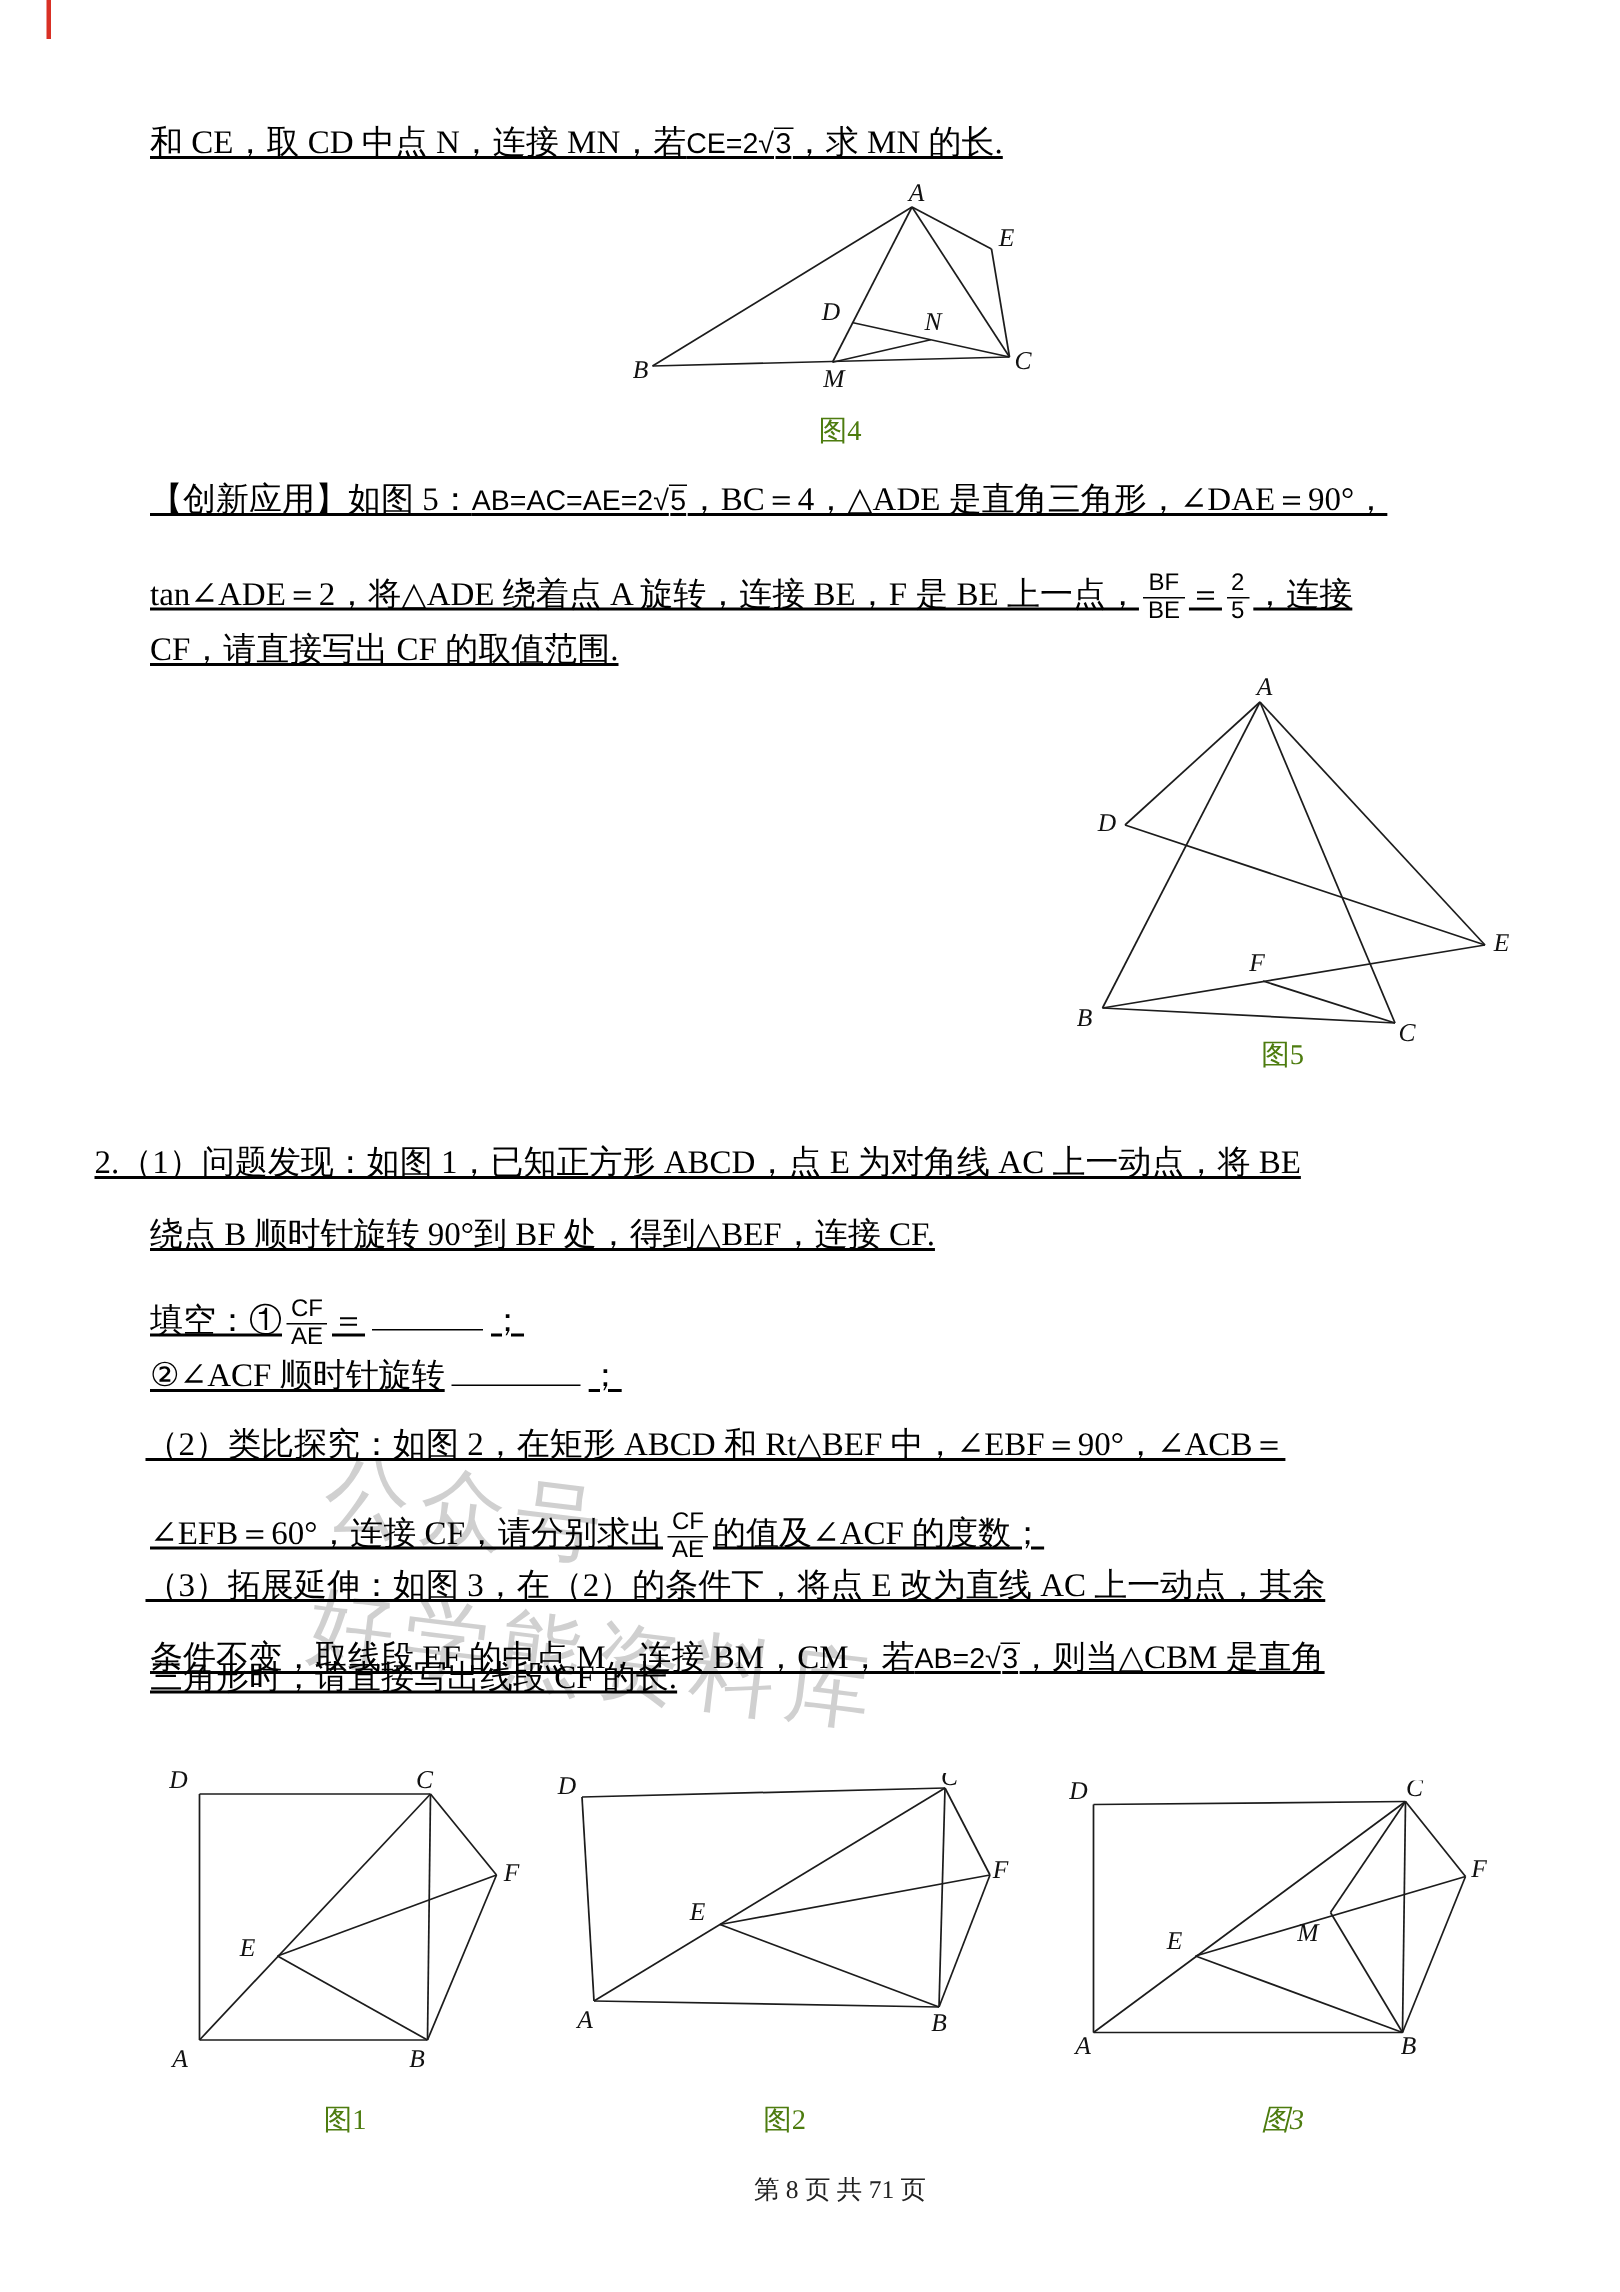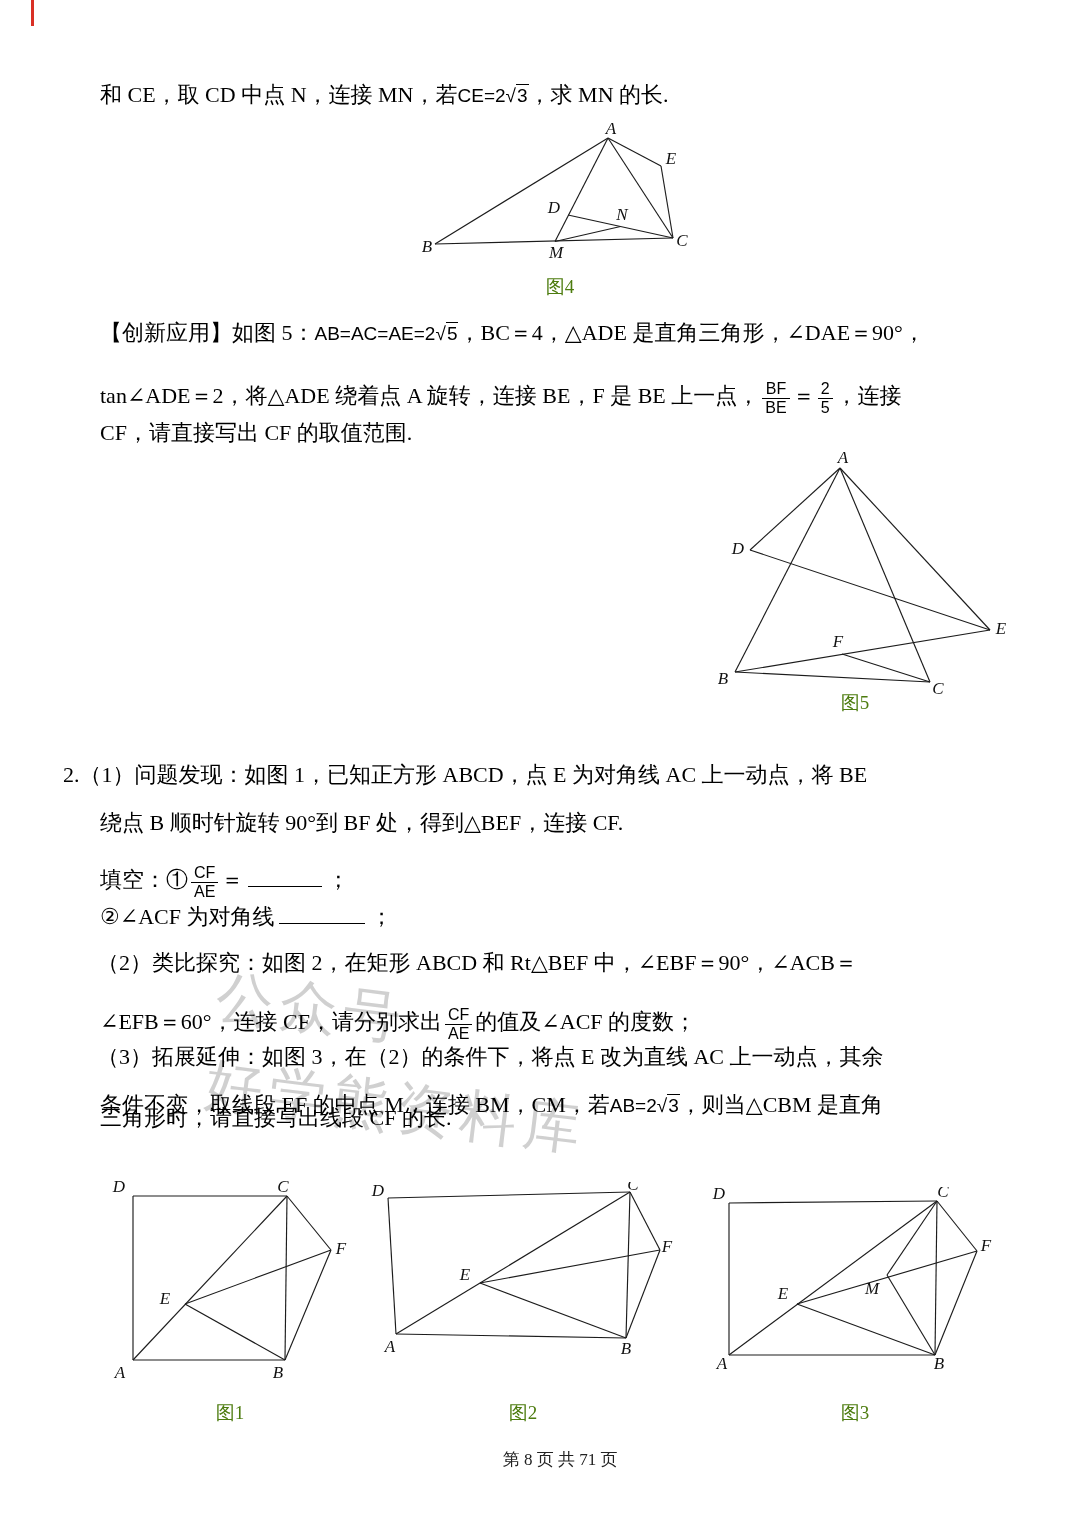--- a/index.html
+++ b/index.html
@@ -2,21 +2,21 @@
 <html><head>
 <meta charset="utf-8">
 <style>
   * { margin:0; padding:0; box-sizing:border-box; }
   html,body { background:#888; }
   #page {
     position:relative; width:1080px; height:1528px; margin:0 auto;
     background:#ffffff; overflow:hidden;
     font-family:"Liberation Serif","DejaVu Serif",serif; color:#000;
   }
-  .tline { position:absolute; font-size:22px; line-height:30px; white-space:nowrap; }
+  .tline { position:absolute; font-size:22px; line-height:30px; white-space:nowrap;text-decoration:underline; }
   .eq { font-family:"Liberation Sans","DejaVu Sans",sans-serif; font-size:19px; }
   .rad { border-top:1.2px solid #000; padding:0 1px; }
   .frac {
     display:inline-block; vertical-align:middle; text-align:center;
     font-family:"Liberation Sans","DejaVu Sans",sans-serif;
     font-size:16px; line-height:1.12; margin:14px 3px;
   }
   .frac .num { display:block; padding:0 3px; }
   .frac .den { display:block; border-top:1.2px solid #000; padding:0 3px; }
   .blank { display:inline-block; width:74px; height:22px; border-bottom:1.2px solid #000; margin:0 5px; vertical-align:baseline; }
@@ -108,21 +108,21 @@
     <div class="tline" style="left:63px; top:760px;">
       <span>2.（1）问题发现：如图 1，已知正方形 ABCD，点 E 为对角线 AC 上一动点，将 BE</span>
     </div>
     <div class="tline" style="left:100px; top:808px;">
       <span>绕点 B 顺时针旋转 90°到 BF 处，得到△BEF，连接 CF.</span>
     </div>
     <div class="tline" style="left:100px; top:850px;">
       <span>填空：①</span><span class="frac"><span class="num">CF</span><span class="den">AE</span></span><span>＝</span><span class="blank"></span><span>；</span>
     </div>
     <div class="tline" style="left:100px; top:902px;">
-      <span>②∠ACF 为对角线</span><span class="blank wide"></span><span>；</span>
+      <span>②∠ACF 顺时针旋转</span><span class="blank wide"></span><span>；</span>
     </div>
     <div class="tline" style="left:97px; top:948px;">
       <span>（2）类比探究：如图 2，在矩形 ABCD 和 Rt△BEF 中，∠EBF＝90°，∠ACB＝</span>
     </div>
     <div class="tline" style="left:100px; top:992px;">
       <span>∠EFB＝60°，连接 CF，请分别求出</span><span class="frac"><span class="num">CF</span><span class="den">AE</span></span><span>的值及∠ACF 的度数；</span>
     </div>
     <div class="tline" style="left:97px; top:1042px;">
       <span>（3）拓展延伸：如图 3，在（2）的条件下，将点 E 改为直线 AC 上一动点，其余</span>
     </div>
@@ -190,18 +190,18 @@
         <line x1="232" y1="14" x2="182" y2="88"></line>
       </g>
       <text x="14" y="12" text-anchor="middle">D</text>
       <text x="238" y="10" text-anchor="middle">C</text>
       <text x="17" y="182" text-anchor="middle">A</text>
       <text x="234" y="182" text-anchor="middle">B</text>
       <text x="281" y="64" text-anchor="middle">F</text>
       <text x="78" y="112" text-anchor="middle">E</text>
       <text x="167" y="107" text-anchor="middle">M</text>
     </svg>
-    <div class="figcap" style="left:705px; top:1400px; width:300px;">图3</div>
+    <div class="figcap" style="left:705px; top:1400px; width:300px;font-style:italic;">图3</div>
 
     <div class="footer">第 8 页 共 71 页</div>
 
   </div>
 </div>
 
 </body></html>

